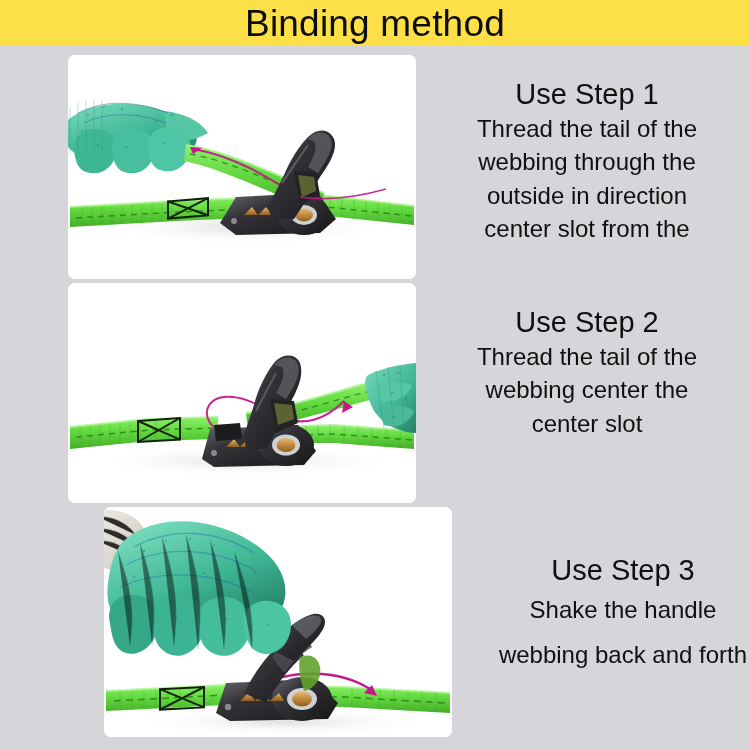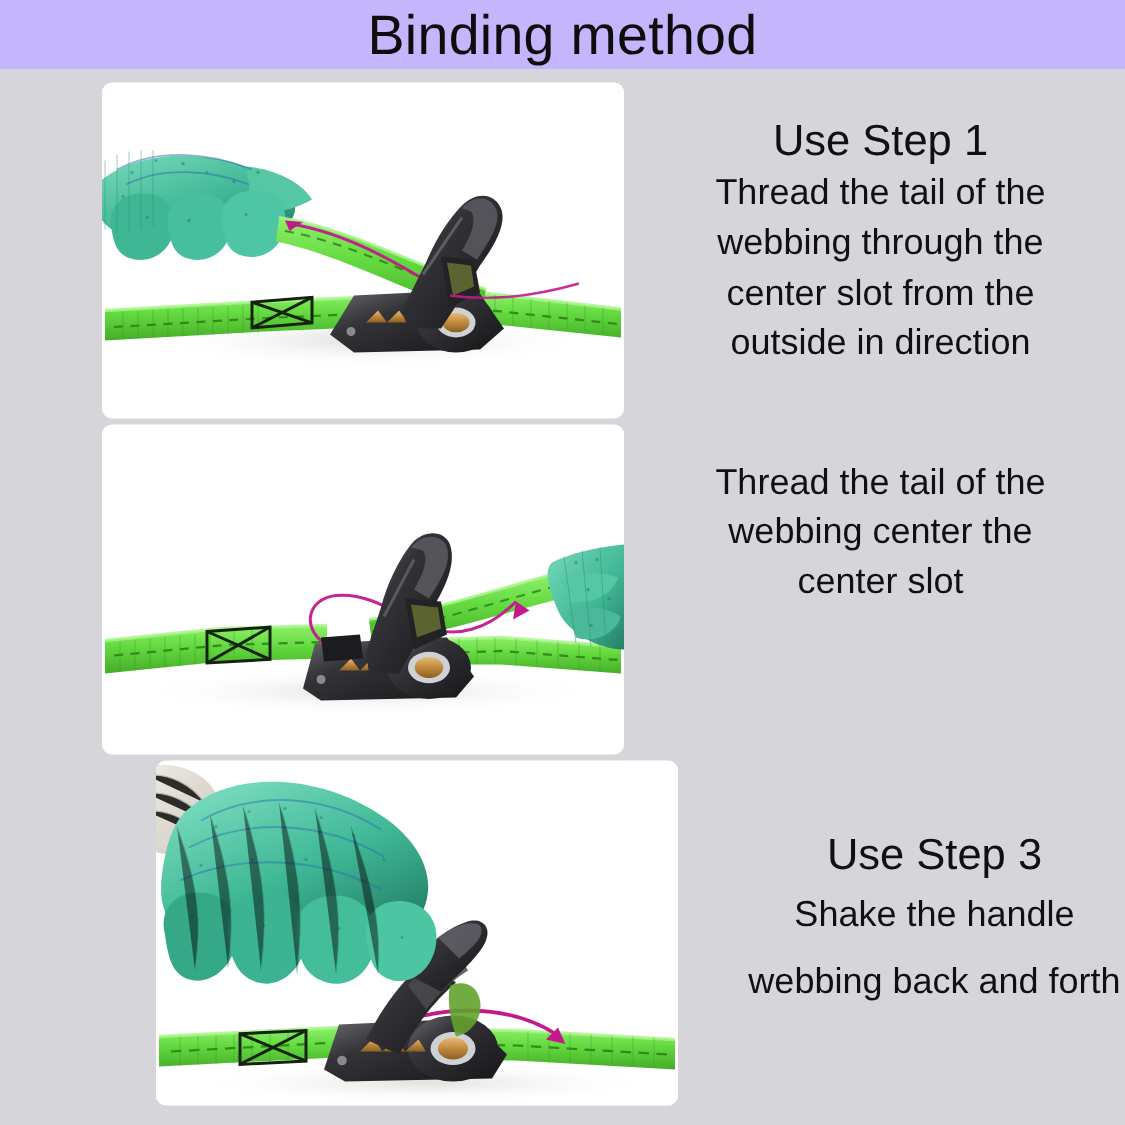--- a/index.html
+++ b/index.html
@@ -7,21 +7,21 @@
   body {
     font-family:"Liberation Sans", sans-serif;
     background:#d6d5da;
     overflow:hidden;
     position:relative;
   }
 
   
   #header {
     position:absolute; left:0; top:0; width:750px; height:46px;
-    background:#c4b5fd;
+    background:#fde047;
   }
   #page-title {
     position:absolute; left:0; top:0; width:750px; height:46px;
     display:flex; align-items:center; justify-content:center;
     font-size:37px; font-weight:400; color:#0d0d0d;
     letter-spacing:0.2px; line-height:1;
   }
 
   
   #content {
@@ -198,22 +198,22 @@
           <path d="M232 142 C 260 146, 290 142, 318 134" fill="none" stroke="#c4198c" stroke-width="1.6" opacity="0.9"></path>
         </svg>
       </div>
     </div>
 
     <div class="steptext">
       <div class="step-head">Use Step 1</div>
       <div class="step-body">
         <span>Thread the tail of the</span>
         <span>webbing through the</span>
+        <span>outside in direction</span>
         <span>center slot from the</span>
-        <span>outside in direction</span>
       </div>
     </div>
   </div>
 
   <div class="row" id="row-2">
 
     <div class="photo">
       <div class="scene">
         <svg viewBox="0 0 348 220" preserveAspectRatio="none">
           <defs>
@@ -329,20 +329,21 @@
             <path d="M202 116 L 226 118 L 230 140 L 208 150 Z" fill="#232326"></path>
             <path d="M206 120 L 224 122 L 226 136 L 210 142 Z" fill="#6f7a36" opacity="0.75"></path>
           </g>
 
           <path d="M146 142 L 172 140 L 174 156 L 148 158 Z" fill="#1c1c1f"></path>
         </svg>
       </div>
     </div>
 
     <div class="steptext">
+      <div class="step-head">Use Step 2</div>
       <div class="step-body">
         <span>Thread the tail of the</span>
         <span>webbing center the</span>
         <span>center slot</span>
       </div>
     </div>
   </div>
 
   <div class="row" id="row-3">
 

